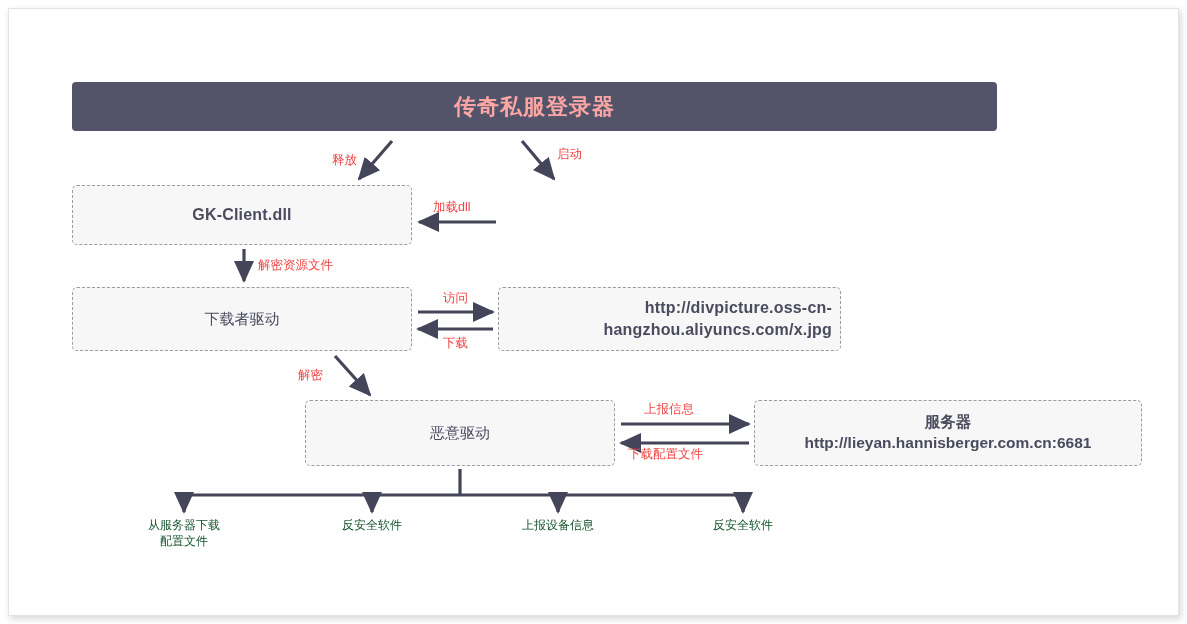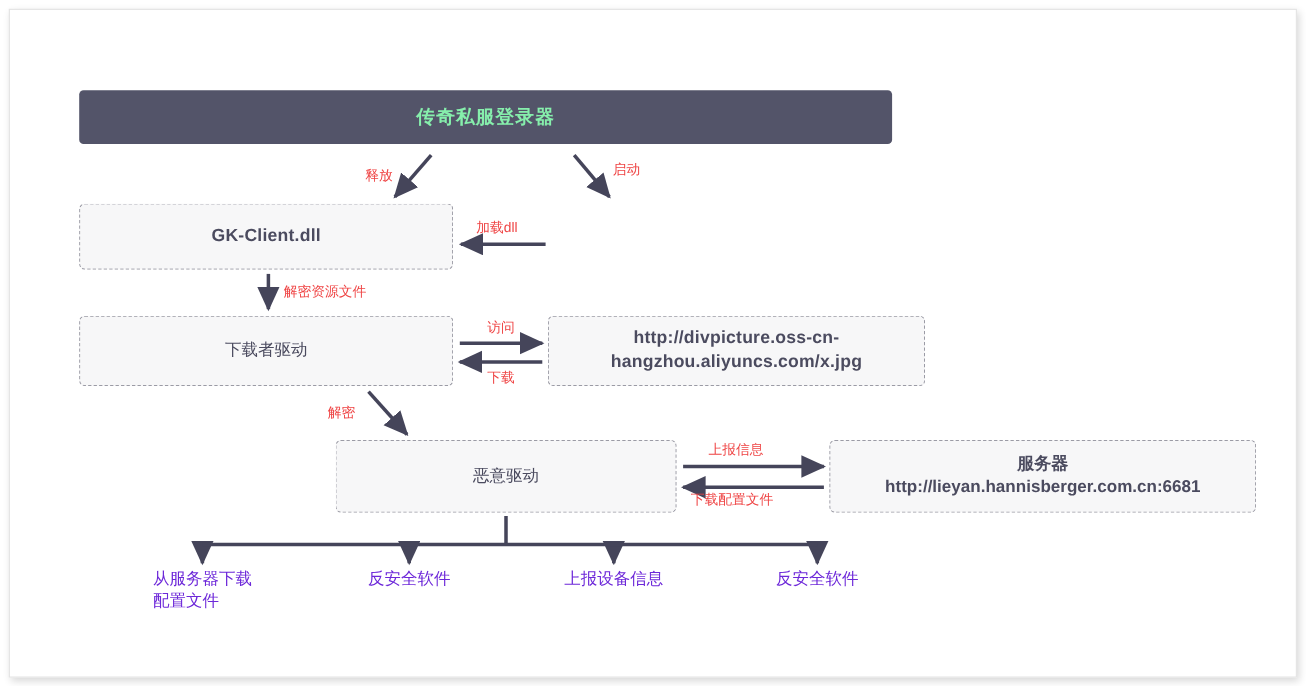--- a/index.html
+++ b/index.html
@@ -17,26 +17,26 @@
     background: #ffffff;
     border: 1px solid #e3e3e3;
     box-shadow: 2px 3px 7px rgba(0,0,0,0.16);
   }
   #stage { position: absolute; left: 0; top: 0; width: 1171px; height: 608px; }
 
   
   .banner {
     position: absolute;
     left: 63px; top: 73px;
-    width: 739px; height: 49px;
+    width: 925px; height: 49px;
     background: #535469;
     border-radius: 4px;
     display: flex; align-items: center; justify-content: center;
-    color: #86efac;
-    font-size: 17px;
+    color: #fca5a5;
+    font-size: 22px;
     font-weight: bold;
     letter-spacing: 1px;
   }
 
   
   .node {
     position: absolute;
     background: #f7f7f8;
     border: 1.5px dashed #9b9ba5;
     border-radius: 5px;
@@ -45,39 +45,40 @@
     color: #4b4b5f;
     font-size: 15px;
     line-height: 1.35;
     padding: 4px 8px;
   }
   .node.latin { font-weight: bold; font-size: 16px; letter-spacing: .2px; }
 
   #node-gkclient   { left: 63px;  top: 176px; width: 340px; height: 60px; text-align: right; }
   #node-gameclient { left: 489px; top: 176px; width: 343px; height: 60px; }
   #node-downloader { left: 63px;  top: 278px; width: 340px; height: 64px; }
-  #node-ossurl     { left: 489px; top: 278px; width: 343px; height: 64px; }
+  #node-ossurl     { left: 489px; top: 278px; width: 343px; height: 64px; text-align: right; }
   #node-maldriver  { left: 296px; top: 391px; width: 310px; height: 66px; }
   #node-server     { left: 745px; top: 391px; width: 388px; height: 66px; }
 
   
   .elabel {
     position: absolute;
     color: #ef4444;
     font-size: 12.5px;
     white-space: nowrap;
     line-height: 1;
   }
 
   
   .leaf {
     position: absolute;
-    color: #6d28d9;
-    font-size: 15px;
+    color: #14532d;
+    font-size: 12px;
     line-height: 1.35;
+    text-align: center;
     white-space: pre-line;
     transform: translateX(-50%);
   }
 
   svg.wires { position: absolute; left: 0; top: 0; width: 1171px; height: 608px; pointer-events: none; }
 </style>
 </head>
 <body>
 
 <div id="canvas">

